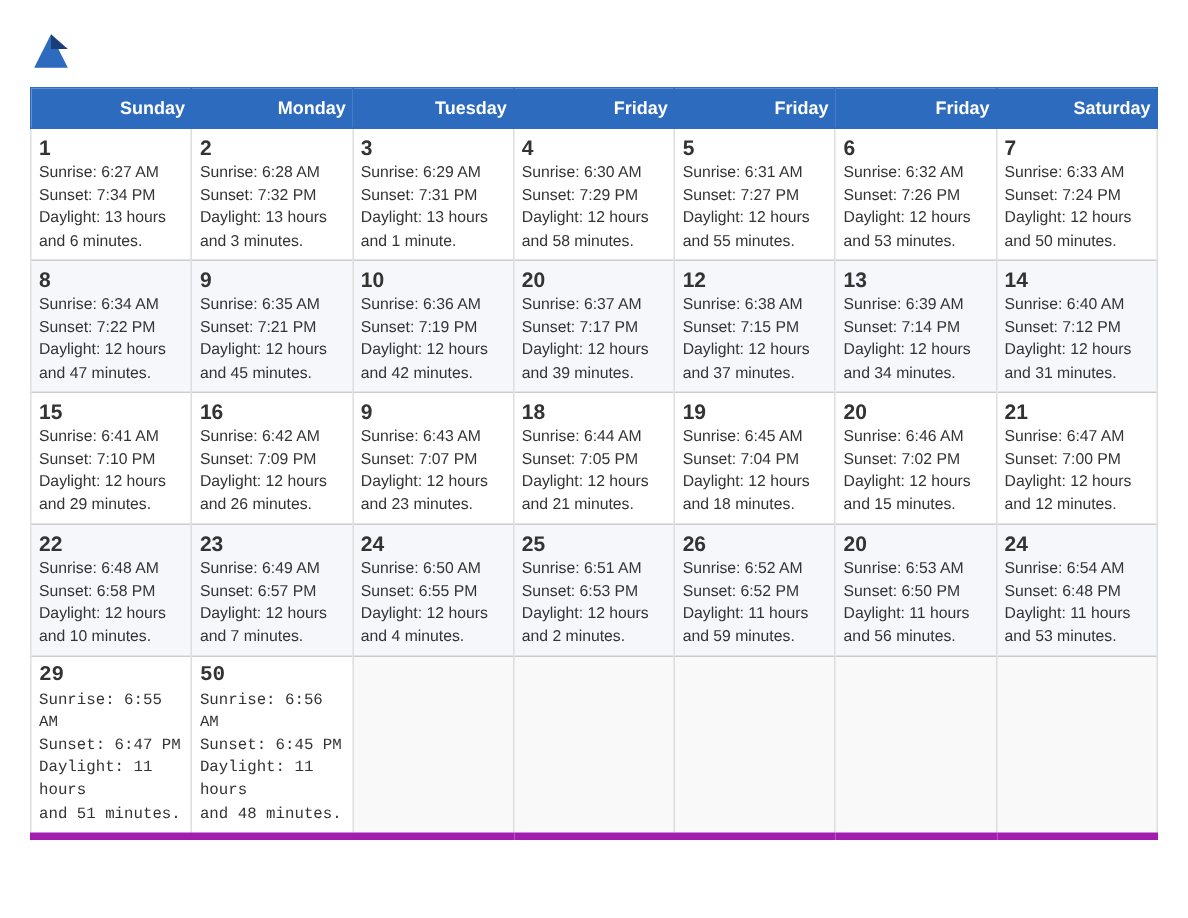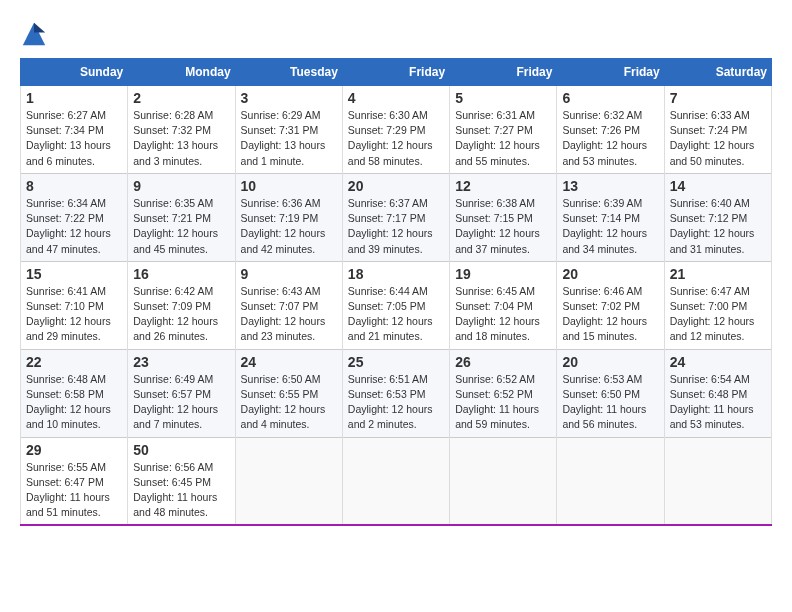--- a/index.html
+++ b/index.html
@@ -82,21 +82,22 @@
     }
     .day-detail {
       color: #333;
       font-size: 10.5px;
       line-height: 1.45;
     }
     .empty-cell {
       background: #f9f9f9 !important;
     }
     tbody tr:last-child td {
-      border-bottom: 2px solid #a21caf;
+      border-bottom: 5px solid #a21caf;
+      font-family: Liberation Mono, monospace;
     }
   </style>
 </head>
 <body>
 
 <div class="header">
   <div class="logo">
     <svg class="logo-icon" viewBox="0 0 40 40">
       <polygon points="20,4 36,36 4,36" fill="#2d6bbf"></polygon>
       <polygon points="20,4 36,18 20,18" fill="#1a3e7a"></polygon>

